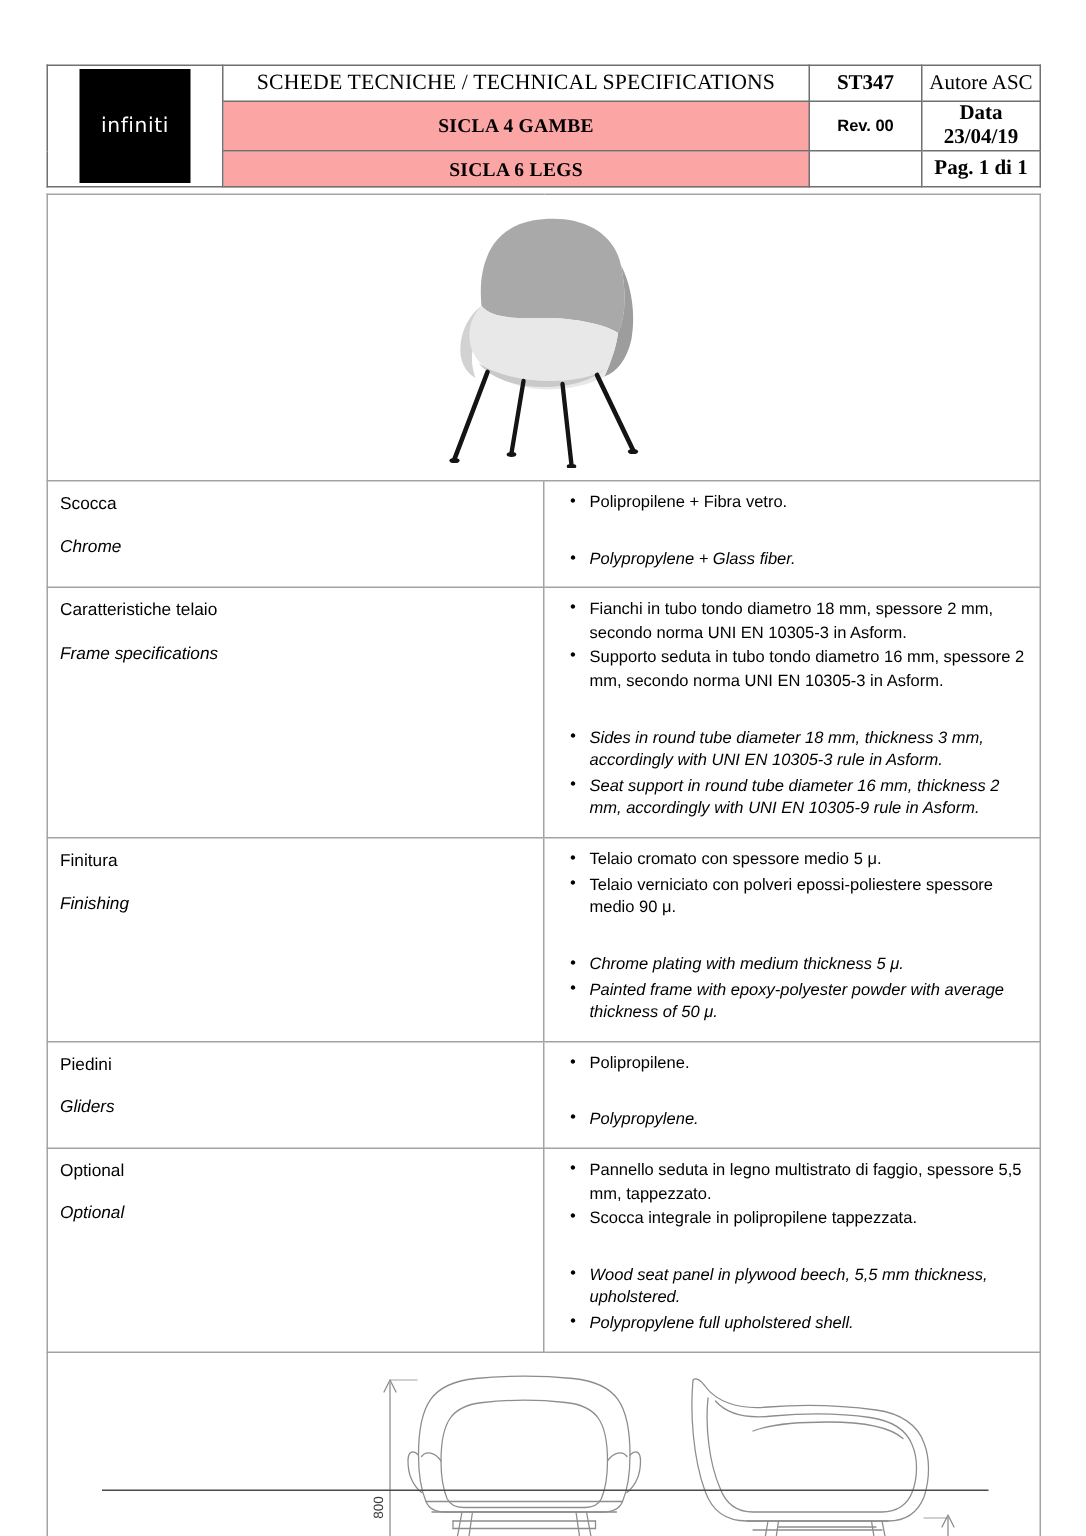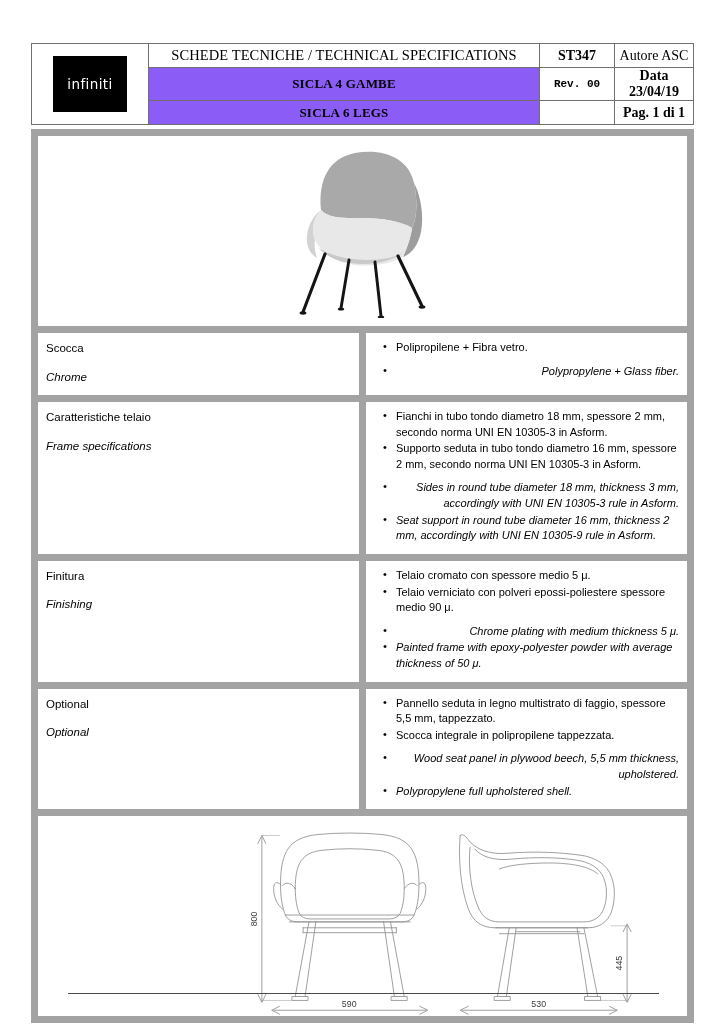--- a/index.html
+++ b/index.html
@@ -39,21 +39,21 @@
     text-align: center;
   }
 
   .logo-cell {
     width: 116px;
     height: 69px;
     padding: 0 !important;
   }
   .logo-box {
     width: 74px;
-    height: 56px;
+    height: 76px;
     margin: 0 auto;
     background: #000000;
     display: flex;
     align-items: center;
     justify-content: center;
   }
   .logo-text {
     color: #ffffff;
     font-family: "DejaVu Sans", sans-serif;
     font-size: 13.5px;
@@ -65,32 +65,32 @@
     font-family: "Liberation Serif", serif;
     font-size: 14.5px;
     height: 23px;
     letter-spacing: 0.1px;
     margin-left: 16px;
   }
   .model-cell {
     font-family: "Liberation Serif", serif;
     font-size: 13px;
     font-weight: bold;
-    background: #8b5cf6;
+    background: #fca5a5;
     height: 23px;
     letter-spacing: 0.2px;
   }
   .code-cell {
     font-family: "Liberation Serif", serif;
     font-size: 14px;
     font-weight: bold;
     width: 74px;
   }
   .rev-cell {
-    font-family: Liberation Mono, monospace;
+    font-family: Liberation Sans, sans-serif;
     font-size: 11px;
     font-weight: bold;
   }
   .meta-cell {
     font-family: "Liberation Serif", serif;
     font-size: 14px;
     width: 78px;
   }
   .meta-cell.bold {
     font-weight: bold;
@@ -100,21 +100,21 @@
   
   .main-table {
     position: absolute;
     left: 31px;
     top: 129px;
     width: 663px;
     border-collapse: collapse;
     table-layout: fixed;
   }
   .main-table td {
-    border: 7px solid #a3a3a3;
+    border: 1px solid #a3a3a3;
     vertical-align: top;
     padding: 0;
   }
 
   .photo-cell {
     height: 190px;
     text-align: center;
     vertical-align: middle;
     padding: 4px 0 0 0;
   }
@@ -144,21 +144,21 @@
     padding: 0;
   }
   ul.bullets li::before {
     content: "\2022";
     position: absolute;
     left: -13px;
     top: -1px;
     font-size: 11px;
   }
   ul.bullets li.en { font-style: italic; }
-  ul.bullets li.gap { margin-top: 8px; text-align: right; }
+  ul.bullets li.gap { margin-top: 22px; }
 
   
   .drawing-cell {
     height: 200px;
     padding: 0 !important;
     text-align: center;
     vertical-align: middle;
   }
   .drawings {
     width: 100%;
@@ -282,20 +282,32 @@
       <td class="content-col">
         <ul class="bullets">
           <li>Telaio cromato con spessore medio 5 μ.</li>
           <li>Telaio verniciato con polveri epossi-poliestere spessore medio 90 μ.</li>
           <li class="en gap">Chrome plating with medium thickness 5 μ.</li>
           <li class="en">Painted frame with epoxy-polyester powder with average thickness of 50 μ.</li>
         </ul>
       </td>
     </tr>
 
+    <tr>
+      <td class="label-col">
+        <span class="label-it">Piedini</span>
+        <span class="label-en">Gliders</span>
+      </td>
+      <td class="content-col">
+        <ul class="bullets">
+          <li>Polipropilene.</li>
+          <li class="en gap">Polypropylene.</li>
+        </ul>
+      </td>
+    </tr>
 
     <tr>
       <td class="label-col">
         <span class="label-it">Optional</span>
         <span class="label-en">Optional</span>
       </td>
       <td class="content-col">
         <ul class="bullets">
           <li>Pannello seduta in legno multistrato di faggio, spessore 5,5 mm, tappezzato.</li>
           <li>Scocca integrale in polipropilene tappezzata.</li>

